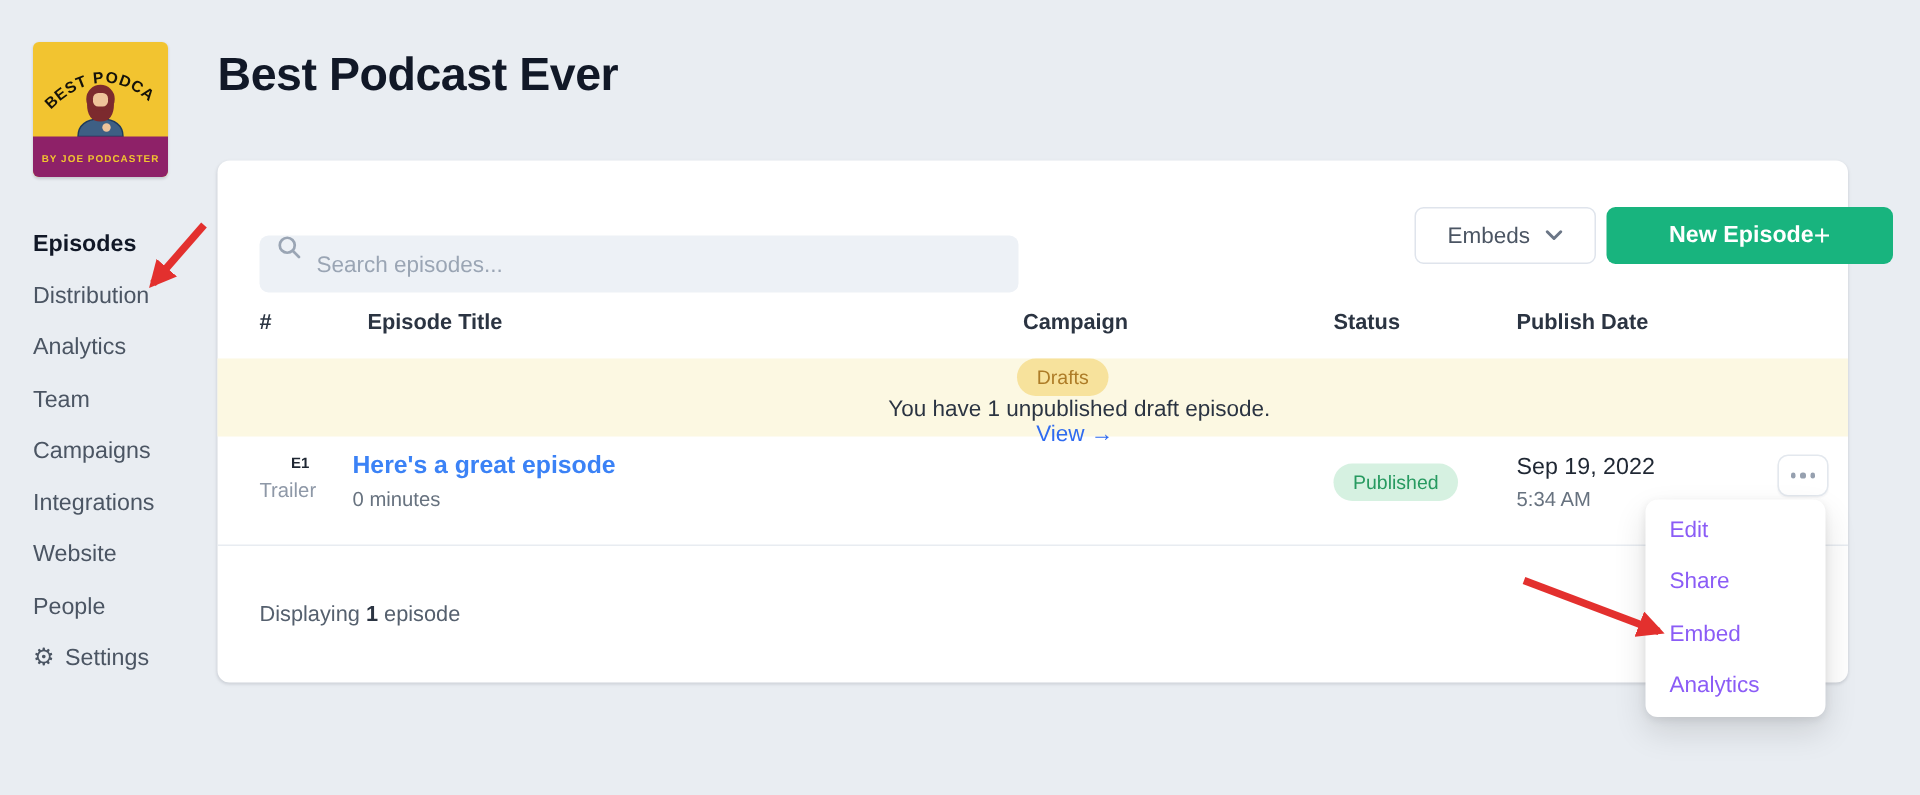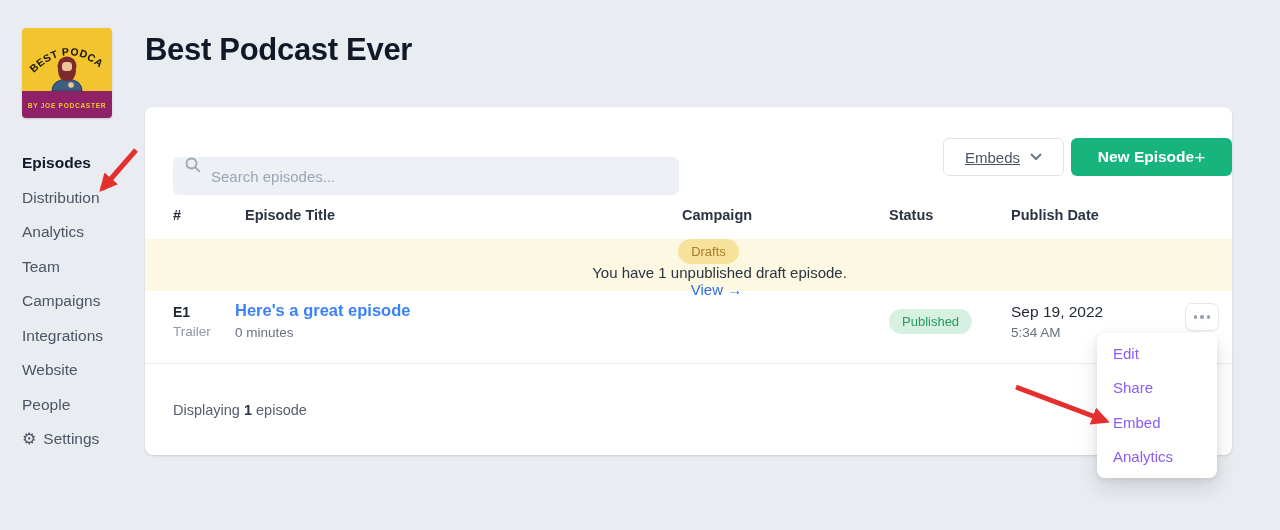--- a/index.html
+++ b/index.html
@@ -21,38 +21,38 @@
           box-shadow:0 1px 2px rgba(16,24,40,.06), 0 1px 3px rgba(16,24,40,.09); }
 
   .search { position:absolute; left:28px; top:31px; width:506px; height:38px; background:#edf1f6; border-radius:6px;
             display:flex; padding:0 12px;margin-top:19px; }
   .search svg { flex:0 0 auto; margin-right:10px; }
   .search input { border:none; outline:none; background:transparent; font-size:15px; color:#374151; width:100%; font-family:inherit; }
   .search input::placeholder { color:#9aa5b4; }
 
   .btn-embeds { position:absolute; left:798px; top:31px; width:121px; height:38px; background:#fff; border:1px solid #dfe4ec;
                 border-radius:6px; display:flex; align-items:center; justify-content:center; gap:10px;
-                font-size:15px; color:#4b5563; cursor:pointer;text-decoration:underline; }
-  .btn-new { position:absolute; left:926px; top:31px; width:161px; height:38px; background:#18b47e; border:none; border-radius:6px;
+                font-size:15px; color:#4b5563; cursor:pointer; }
+  .btn-new { position:absolute; left:926px; top:31px; width:191px; height:38px; background:#18b47e; border:none; border-radius:6px;
              display:flex; align-items:center; justify-content:center; font-size:15.5px; font-weight:bold; color:#fff; cursor:pointer; }
   .btn-new .plus { font-size:19px; font-weight:normal; line-height:1; }
 
   .cols { position:absolute; top:100px; left:0; width:100%; height:20px; font-size:14.5px; font-weight:bold; color:#2b3442; }
   .cols span { position:absolute; top:0; }
   .col-num { left:28px; } .col-title { left:100px; } .col-campaign { left:537px; } .col-status { left:744px; } .col-date { left:866px; }
 
   .banner { position:absolute; top:132px; left:0; width:100%; height:52px; background:#fcf8e2; display:flex; align-items:center; padding-left:40px;flex-direction:column; }
   .badge-drafts { background:#f7e29c; color:#ad7c27; font-size:13px; padding:5px 13px; border-radius:999px; }
   .banner-msg { margin-left:22px; font-size:15px; color:#2b3442; }
   .banner-link { margin-left:16px; font-size:15px; color:#2f6bf0; font-weight:500; text-decoration:none; cursor:pointer; }
 
   .row-divider { position:absolute; top:256px; left:0; width:100%; height:1px; background:#e8ecf1; }
 
   .ep-num { position:absolute; left:28px; top:197px; }
-  .ep-num .n { font-size:14px; font-weight:bold; color:#1f2733; }
+  .ep-num .n { font-size:10px; font-weight:bold; color:#1f2733;margin-left:21px; }
   .ep-num .t { font-size:13.5px; color:#8e98a7; margin-top:4px; }
   .ep-main { position:absolute; left:90px; top:194px; }
   .ep-title { font-size:16.5px; font-weight:bold; color:#3b82f6; text-decoration:none; cursor:pointer; display:block; }
   .ep-dur { font-size:13.5px; color:#67727f; margin-top:5px; }
   .badge-published { position:absolute; left:744px; top:202px; background:#d6f1e1; color:#279a60; font-size:13px; padding:5px 13px; border-radius:999px; }
   .ep-date { position:absolute; left:866px; top:196px; }
   .ep-date .d { font-size:15.5px; font-weight:500; color:#1f2733; }
   .ep-date .h { font-size:13.5px; color:#67727f; margin-top:4px; }
 
   .btn-ellipsis { position:absolute; left:1040px; top:196px; width:34px; height:28px; background:#fff; border:1px solid #e3e8ee;

